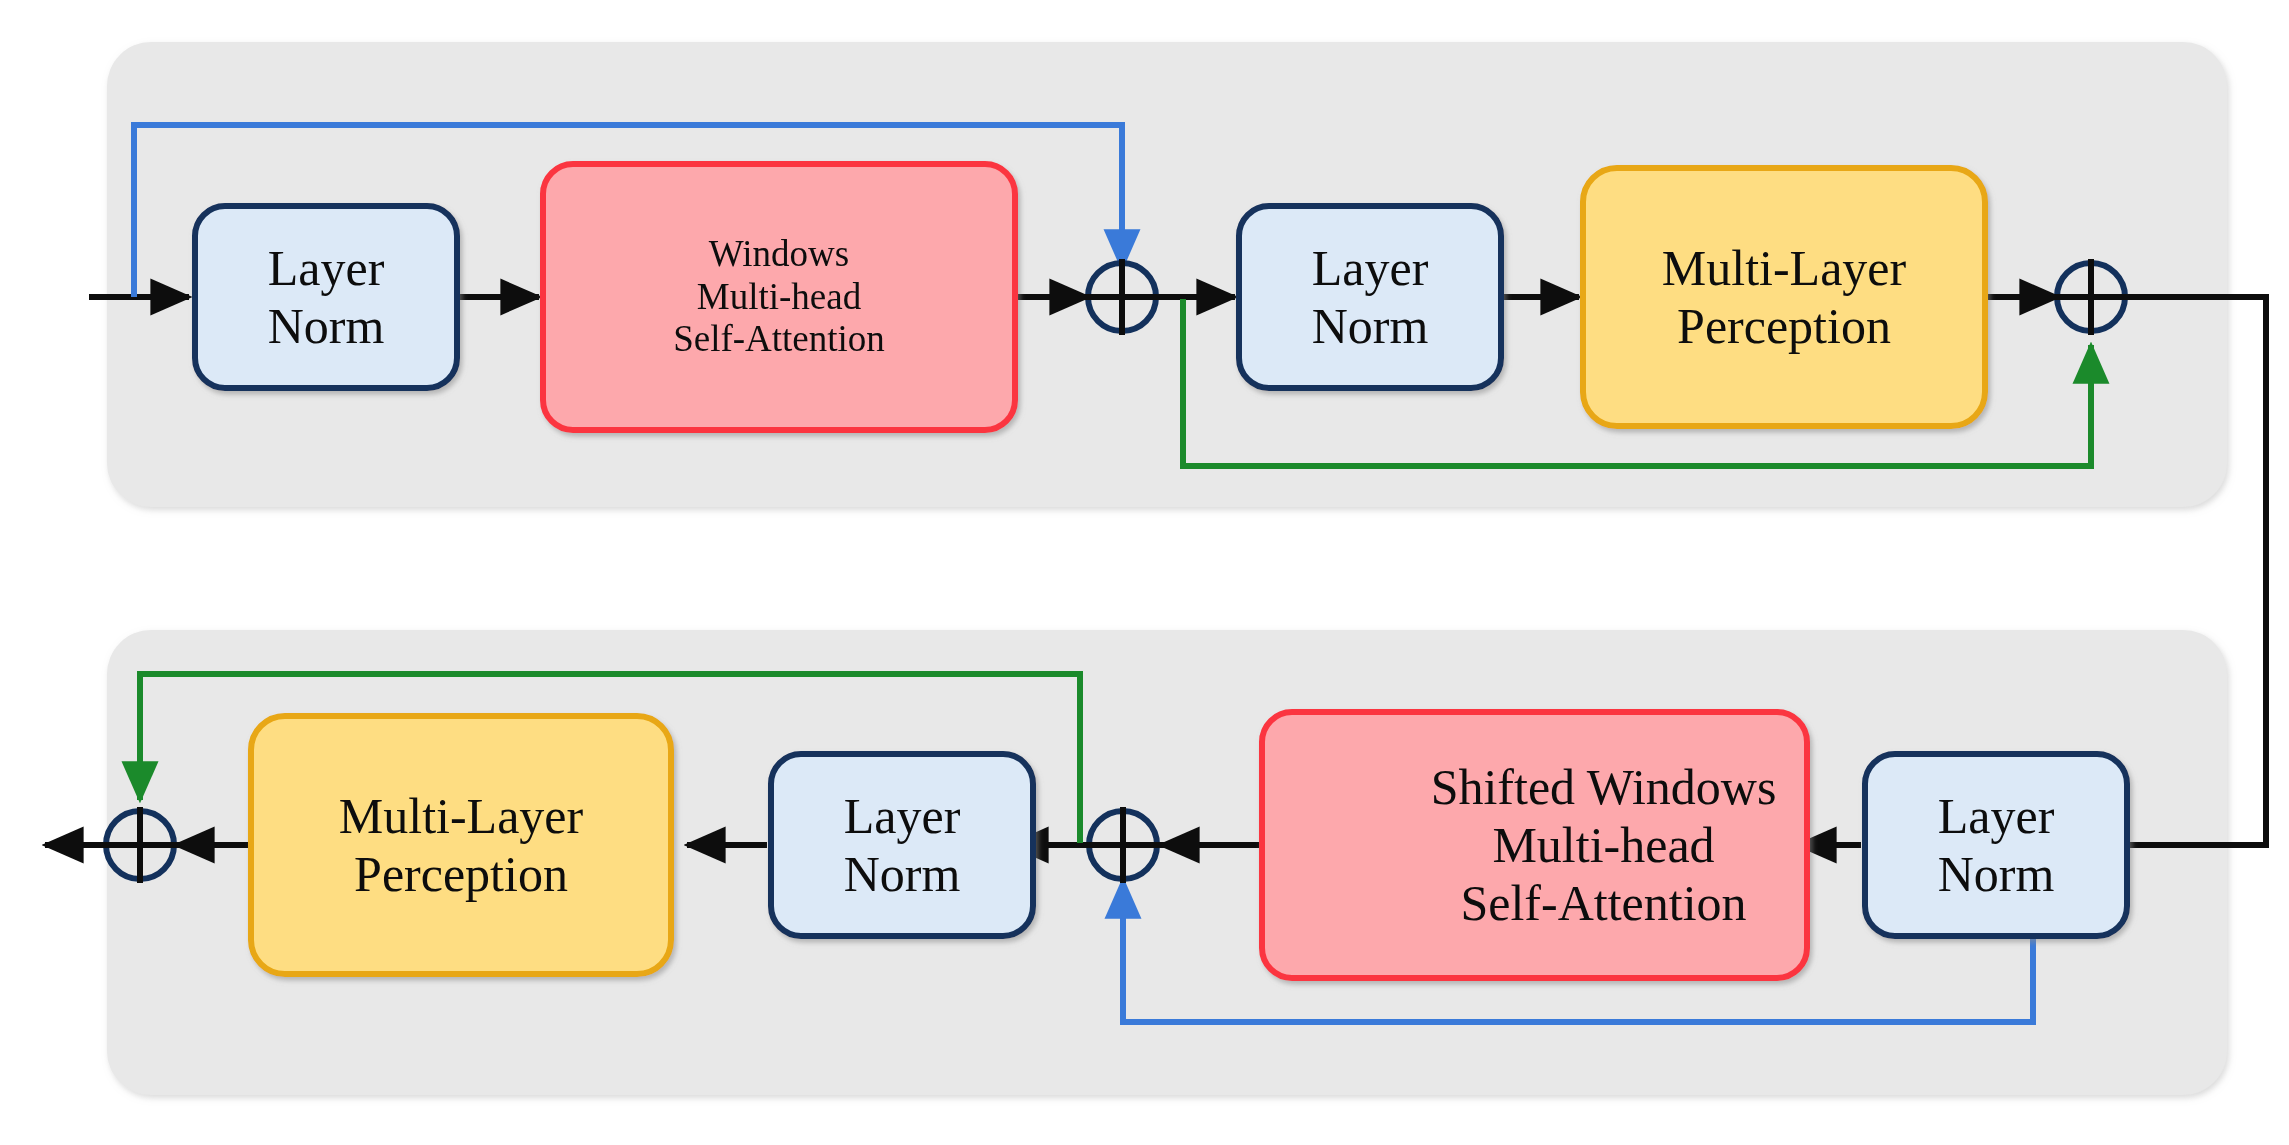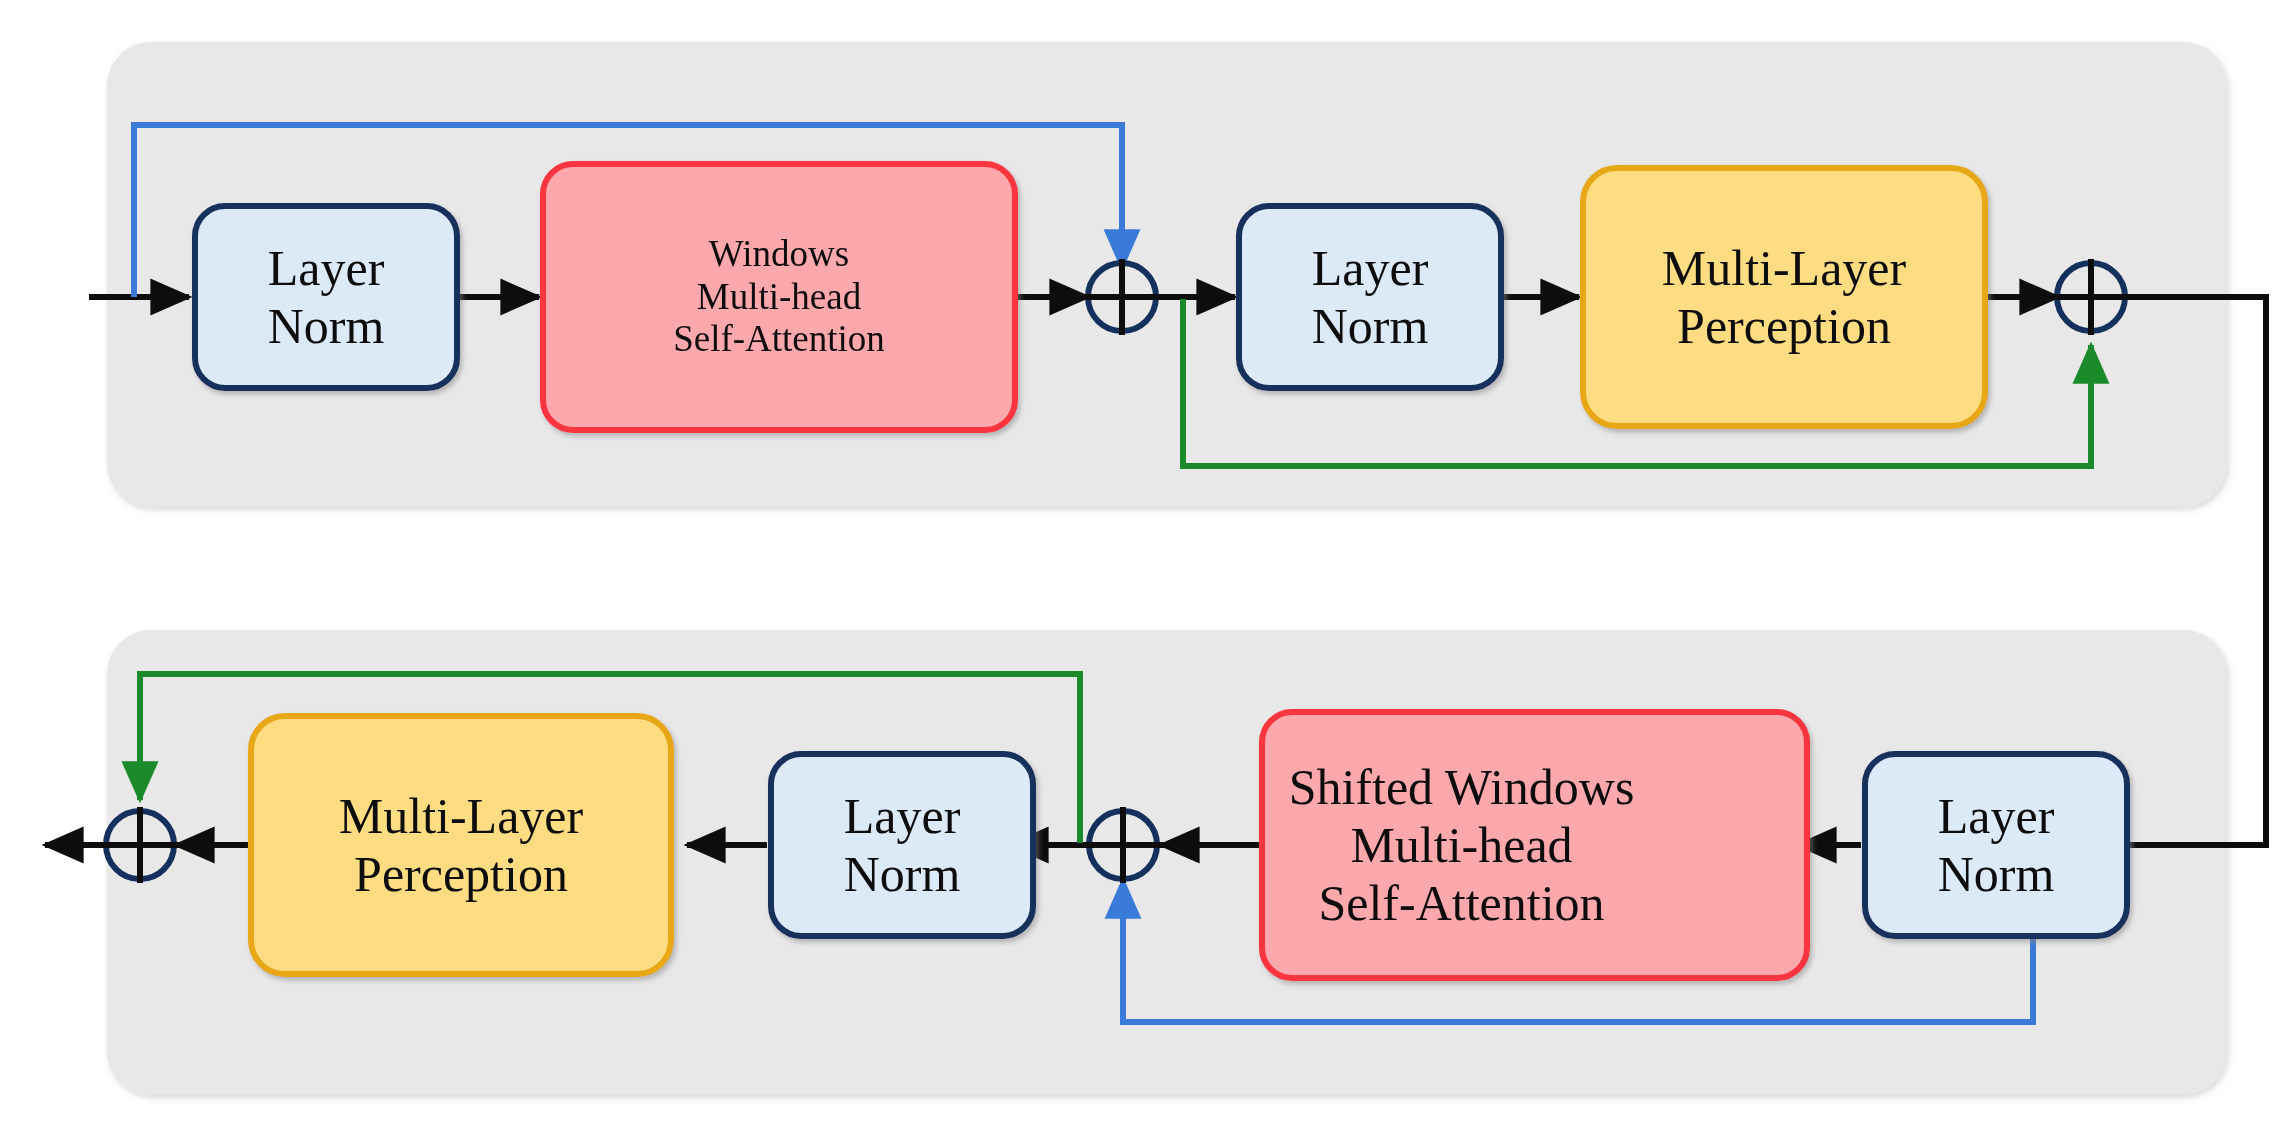--- a/index.html
+++ b/index.html
@@ -116,21 +116,21 @@
 
   <div class="blk-label" style="left:1216px;top:206px;width:262px;height:182px;font-size:50px;">Layer
 Norm</div>
 
   <div class="blk-label" style="left:1560px;top:168px;width:402px;height:258px;font-size:50px;">Multi-Layer
 Perception</div>
 
   <div class="blk-label" style="left:1842px;top:754px;width:262px;height:182px;font-size:50px;">Layer
 Norm</div>
 
-  <div class="blk-label" style="left:1166px;top:712px;width:545px;height:266px;font-size:50px;">Shifted Windows
+  <div class="blk-label" style="left:1308px;top:712px;width:545px;height:266px;font-size:50px;">Shifted Windows
 Multi-head
 Self-Attention</div>
 
   <div class="blk-label" style="left:748px;top:754px;width:262px;height:182px;font-size:50px;">Layer
 Norm</div>
 
   <div class="blk-label" style="left:228px;top:716px;width:420px;height:258px;font-size:50px;">Multi-Layer
 Perception</div>
 
 </div>

